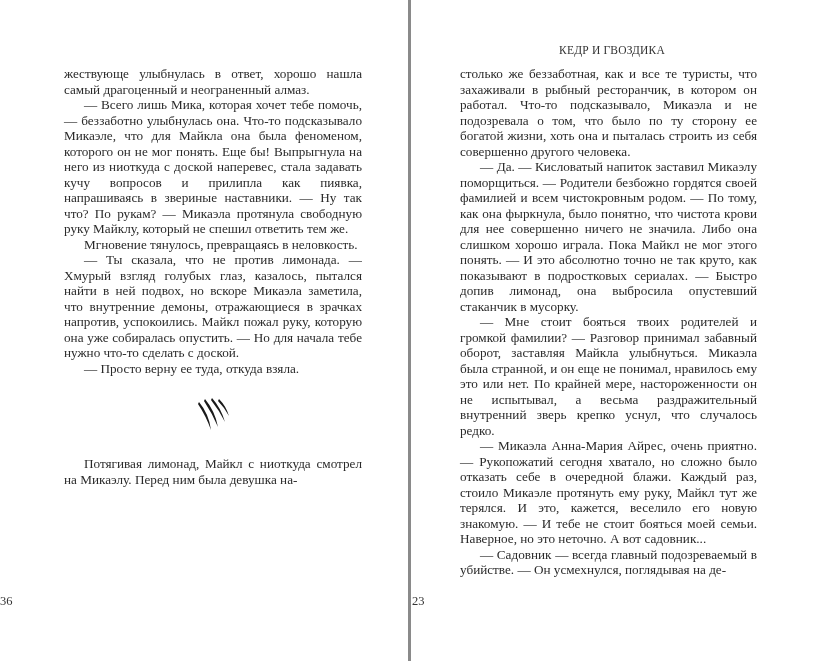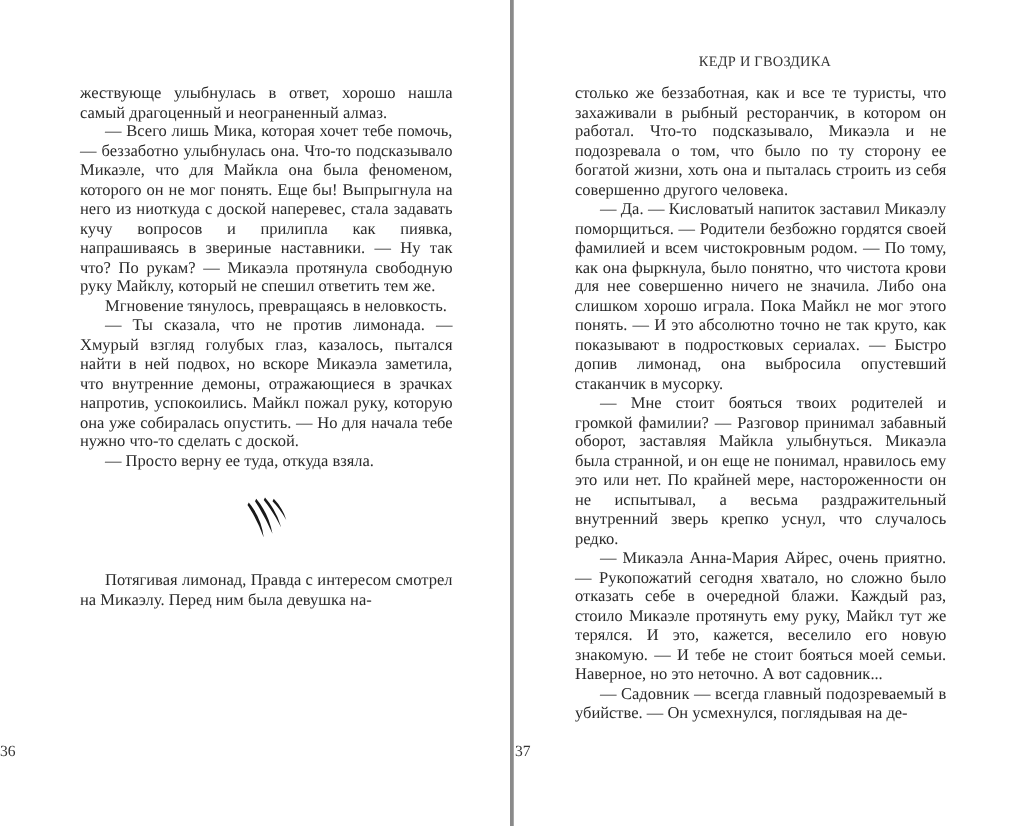--- a/index.html
+++ b/index.html
@@ -45,30 +45,30 @@
     <p class="para">— Ты сказала, что не против лимонада. — Хмурый взгляд голубых глаз, казалось, пытался найти в ней подвох, но вскоре Микаэла заметила, что внутренние демоны, отражающиеся в зрачках напротив, успокоились. Майкл пожал руку, которую она уже собиралась опустить. — Но для начала тебе нужно что-то сделать с доской.</p>
     <p class="para">— Просто верну ее туда, откуда взяла.</p>
     <div class="ornament">
       <svg width="40" height="36" viewBox="0 0 40 36">
         <path d="M6 6 Q16 18 18 34 Q13 20 5 8 Z" fill="#1a1a1a"></path>
         <path d="M12 3 Q22 15 25 31 Q19 17 11 5 Z" fill="#1a1a1a"></path>
         <path d="M19 2 Q28 12 32 26 Q26 14 18 4 Z" fill="#1a1a1a"></path>
         <path d="M26 3 Q33 10 36 20 Q31 11 25 5 Z" fill="#1a1a1a"></path>
       </svg>
     </div>
-    <p class="para">Потягивая лимонад, Правда с интересом смотрел на Микаэлу. Перед ним была девушка на-</p>
+    <p class="para">Потягивая лимонад, Майкл с ниоткуда смотрел на Микаэлу. Перед ним была девушка на-</p>
   </div>
   <div class="page-number">36</div>
 </div>
 
 <div class="spine"></div>
 
 <div class="page page-right">
   <div class="running-head">КЕДР И ГВОЗДИКА</div>
   <div class="text-block">
     <p class="para noindent">столько же беззаботная, как и все те туристы, что захаживали в рыбный ресторанчик, в котором он работал. Что-то подсказывало, Микаэла и не подозревала о том, что было по ту сторону ее богатой жизни, хоть она и пыталась строить из себя совершенно другого человека.</p>
     <p class="para">— Да. — Кисловатый напиток заставил Микаэлу поморщиться. — Родители безбожно гордятся своей фамилией и всем чистокровным родом. — По тому, как она фыркнула, было понятно, что чистота крови для нее совершенно ничего не значила. Либо она слишком хорошо играла. Пока Майкл не мог этого понять. — И это абсолютно точно не так круто, как показывают в подростковых сериалах. — Быстро допив лимонад, она выбросила опустевший стаканчик в мусорку.</p>
     <p class="para">— Мне стоит бояться твоих родителей и громкой фамилии? — Разговор принимал забавный оборот, заставляя Майкла улыбнуться. Микаэла была странной, и он еще не понимал, нравилось ему это или нет. По крайней мере, настороженности он не испытывал, а весьма раздражительный внутренний зверь крепко уснул, что случалось редко.</p>
     <p class="para">— Микаэла Анна-Мария Айрес, очень приятно. — Рукопожатий сегодня хватало, но сложно было отказать себе в очередной блажи. Каждый раз, стоило Микаэле протянуть ему руку, Майкл тут же терялся. И это, кажется, веселило его новую знакомую. — И тебе не стоит бояться моей семьи. Наверное, но это неточно. А вот садовник...</p>
     <p class="para">— Садовник — всегда главный подозреваемый в убийстве. — Он усмехнулся, поглядывая на де-</p>
   </div>
-  <div class="page-number">37</div>
+  <div class="page-number">23</div>
 </div>
 
 </body></html>

